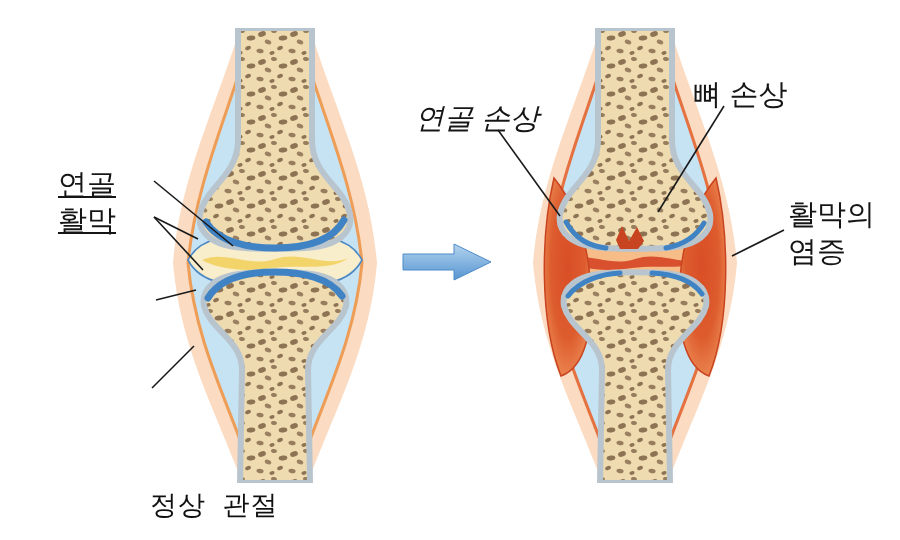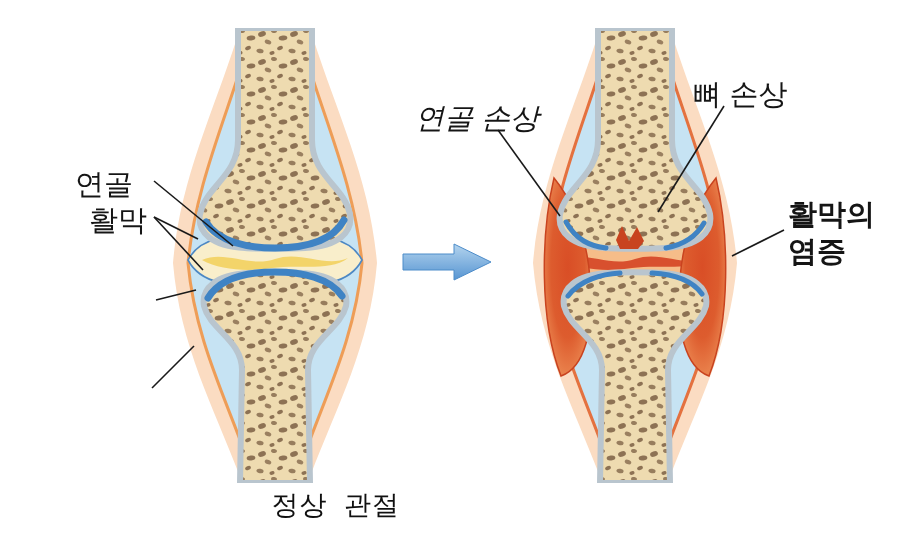--- a/index.html
+++ b/index.html
@@ -1,24 +1,24 @@
 <!DOCTYPE html>
 <html><head>
 <meta charset="utf-8">
 <style>
   html,body{margin:0;padding:0;background:#fff;}
   .stage{position:relative;width:900px;height:540px;background:#ffffff;overflow:hidden;
          font-family:"Liberation Sans","DejaVu Sans",sans-serif;}
   .abs{position:absolute;}
   .label{position:absolute;font-size:29px;line-height:1.28;color:#151515;font-weight:500;
          white-space:pre-line;}
-  .t-right{text-align:center;}
+  .t-right{text-align:left;text-decoration:underline;}
   .t-center{text-align:center;}
   .t-left{text-align:left;}
-  .caption{position:absolute;font-size:27px;color:#101010;font-weight:500;text-align:right;
+  .caption{position:absolute;font-size:27px;color:#101010;font-weight:500;text-align:left;
            letter-spacing:1px;word-spacing:8px;}
   svg{display:block;}
   .overlay{position:absolute;left:0;top:0;pointer-events:none;}
 </style>
 </head>
 <body>
 
 <div class="stage">
 
   <svg class="abs" style="left:160px;top:28px;" width="230" height="455" viewBox="0 0 230 455">
@@ -109,22 +109,22 @@
       <line x1="156" y1="300" x2="196" y2="290"></line>
       <line x1="152" y1="388" x2="194" y2="346"></line>
 
       <line x1="498" y1="130" x2="560" y2="216"></line>
       <line x1="724" y1="106" x2="658" y2="212"></line>
       <line x1="784" y1="230" x2="732" y2="256"></line>
     </g>
   </svg>
 
   <div class="label t-right" style="left:58px;top:166px;width:92px;">연골</div>
-  <div class="label t-right" style="left:72px;top:202px;width:92px;">활막</div>
+  <div class="label t-right" style="left:58px;top:202px;width:92px;">활막</div>
 
   <div class="label t-center" style="left:412px;top:100px;width:130px;font-style:italic;">연골 손상</div>
   <div class="label t-center" style="left:685px;top:76px;width:110px;">뼈 손상</div>
-  <div class="label t-left" style="left:788px;top:196px;width:104px;font-weight:bold;">활막의
+  <div class="label t-left" style="left:788px;top:196px;width:104px;">활막의
 염증</div>
 
   <div class="caption" style="left:150px;top:487px;width:250px;">정상 관절</div>
 
 </div>
 
 </body></html>

